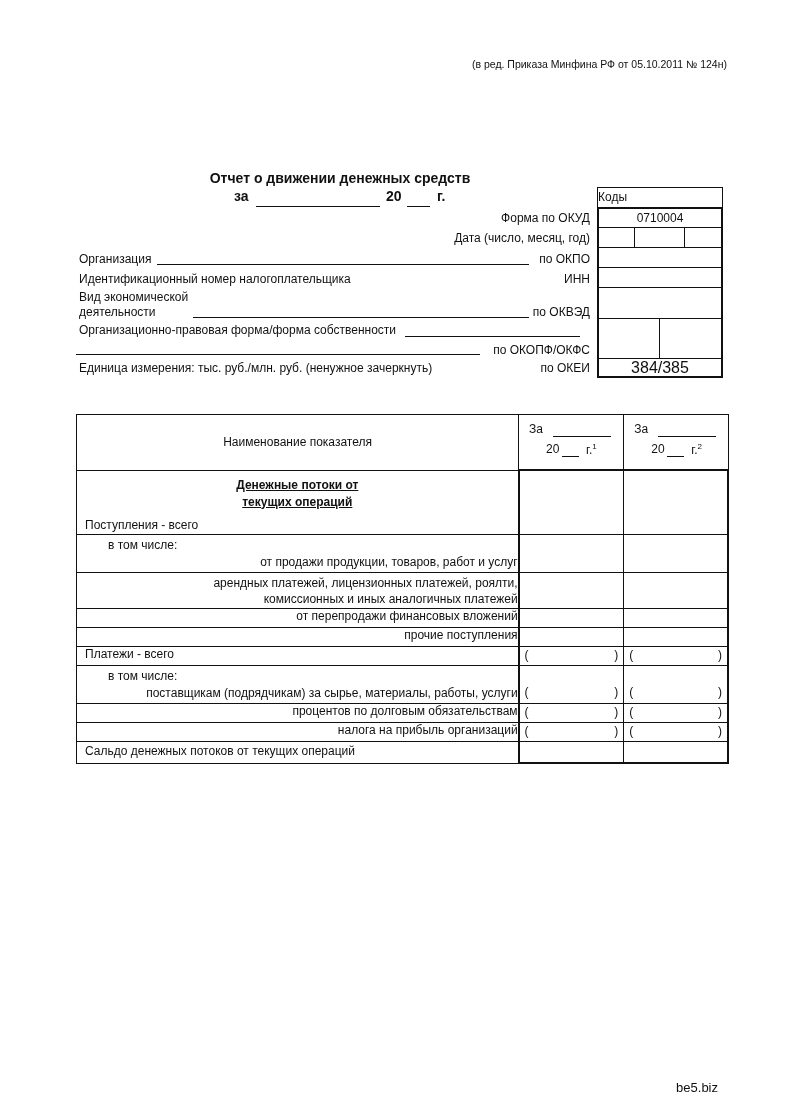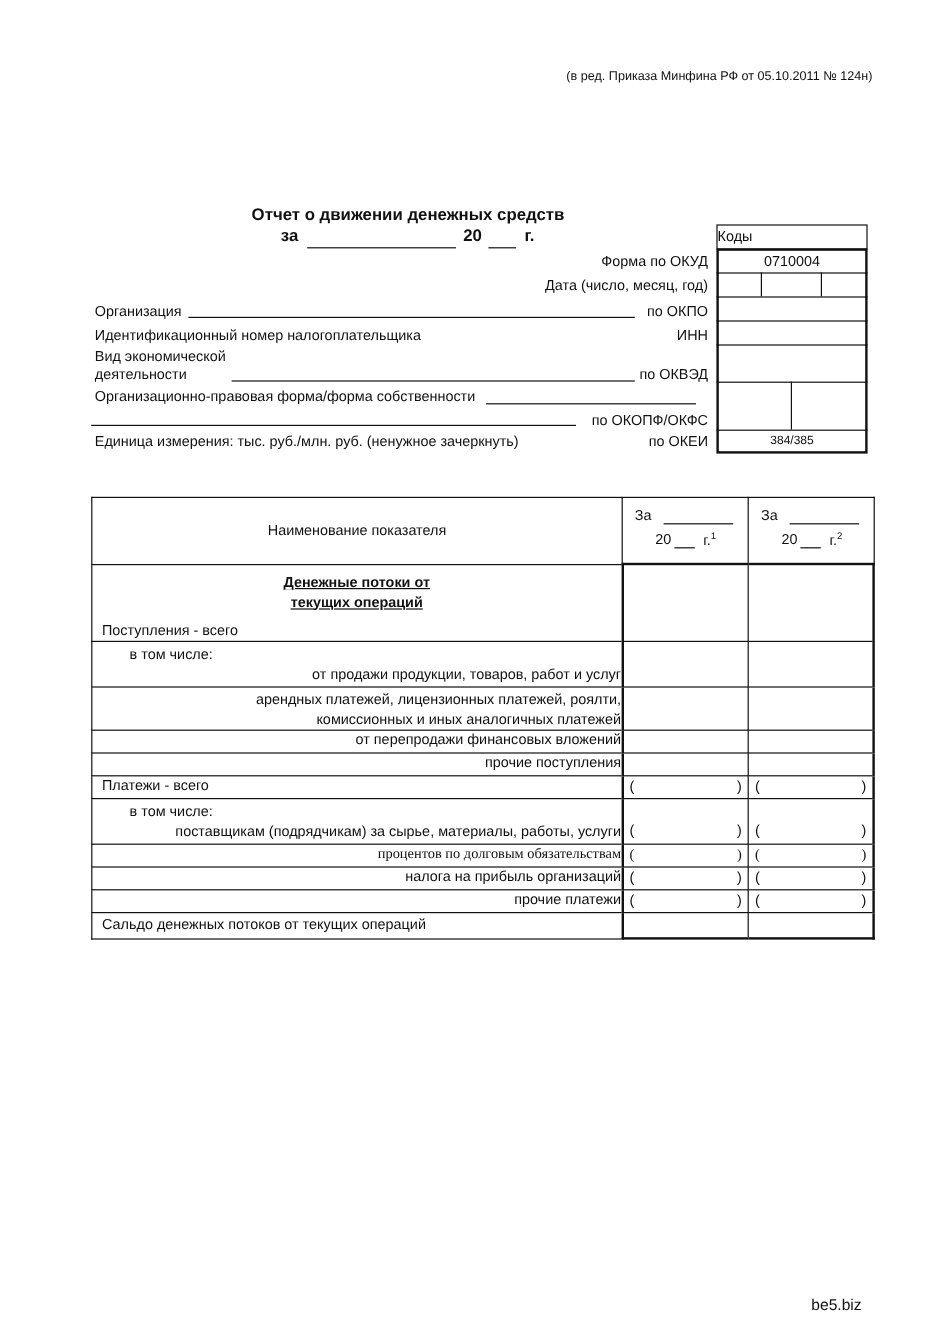--- a/index.html
+++ b/index.html
@@ -90,21 +90,21 @@
 <div class="abs" style="left:599px; top:248px; width:122px; height:18px;"></div>
 <div class="hline" style="left:597px; top:267px; width:126px;"></div>
 <div class="abs" style="left:599px; top:268px; width:122px; height:18px;"></div>
 <div class="hline" style="left:597px; top:287px; width:126px;"></div>
 <div class="abs" style="left:599px; top:288px; width:122px; height:30px;"></div>
 <div class="hline" style="left:597px; top:318px; width:126px;"></div>
 <div class="vline" style="left:659px; top:318px; height:40px;"></div>
 <div class="abs" style="left:599px; top:319px; width:60px; height:38px;"></div>
 <div class="abs" style="left:661px; top:319px; width:60px; height:38px;"></div>
 <div class="hline" style="left:597px; top:358px; width:126px;"></div>
-<div class="abs" style="left:599px; top:359px; width:122px; height:17px; text-align:center; font-size:10px; line-height:17px;">384/385</div>
+<div class="abs" style="left:599px; top:359px; width:122px; height:17px; text-align:center; font-size:16px; line-height:17px;">384/385</div>
 
 <table class="main">
   <tbody>
       <tr>
     <td class="c1 hdr-name">Наименование показателя</td>
     <td class="c2">
       <div class="per">
         <span class="za">За</span>
         <span class="za-line"></span>
         <span class="yr">20</span>
@@ -192,21 +192,21 @@
           <span class="po" style="top:19px;">(</span>
           <span class="pc" style="top:19px;">)</span>
         </td>
     <td class="c3 thick-r paren">
           <span class="po" style="top:19px;">(</span>
           <span class="pc" style="top:19px;">)</span>
         </td>
   </tr>
 
 
-  <tr style="height:19px;font-family:Liberation Serif, serif;">
+  <tr style="height:19px;">
     <td class="c1">
           <div class="ind1">процентов по долговым обязательствам</div>
         </td>
     <td class="c2 thick-l paren">
           <span class="po">(</span>
           <span class="pc">)</span>
         </td>
     <td class="c3 thick-r paren">
           <span class="po">(</span>
           <span class="pc">)</span>
@@ -220,33 +220,20 @@
     <td class="c2 thick-l paren">
           <span class="po">(</span>
           <span class="pc">)</span>
         </td>
     <td class="c3 thick-r paren">
           <span class="po">(</span>
           <span class="pc">)</span>
         </td>
   </tr>
 
-  <tr style="height:19px;">
-    <td class="c1">
-          <div class="ind1">прочие платежи</div>
-        </td>
-    <td class="c2 thick-l paren">
-          <span class="po">(</span>
-          <span class="pc">)</span>
-        </td>
-    <td class="c3 thick-r paren">
-          <span class="po">(</span>
-          <span class="pc">)</span>
-        </td>
-  </tr>
 
   <tr style="height:22px;margin-top:23px;">
     <td class="c1 rowtxt" style="padding-top:2px !important;">
           <div>Сальдо денежных потоков от текущих операций</div>
         </td>
     <td class="c2 thick-l thick-b"></td>
     <td class="c3 thick-r thick-b"></td>
   </tr>
 </tbody>
   </table>

